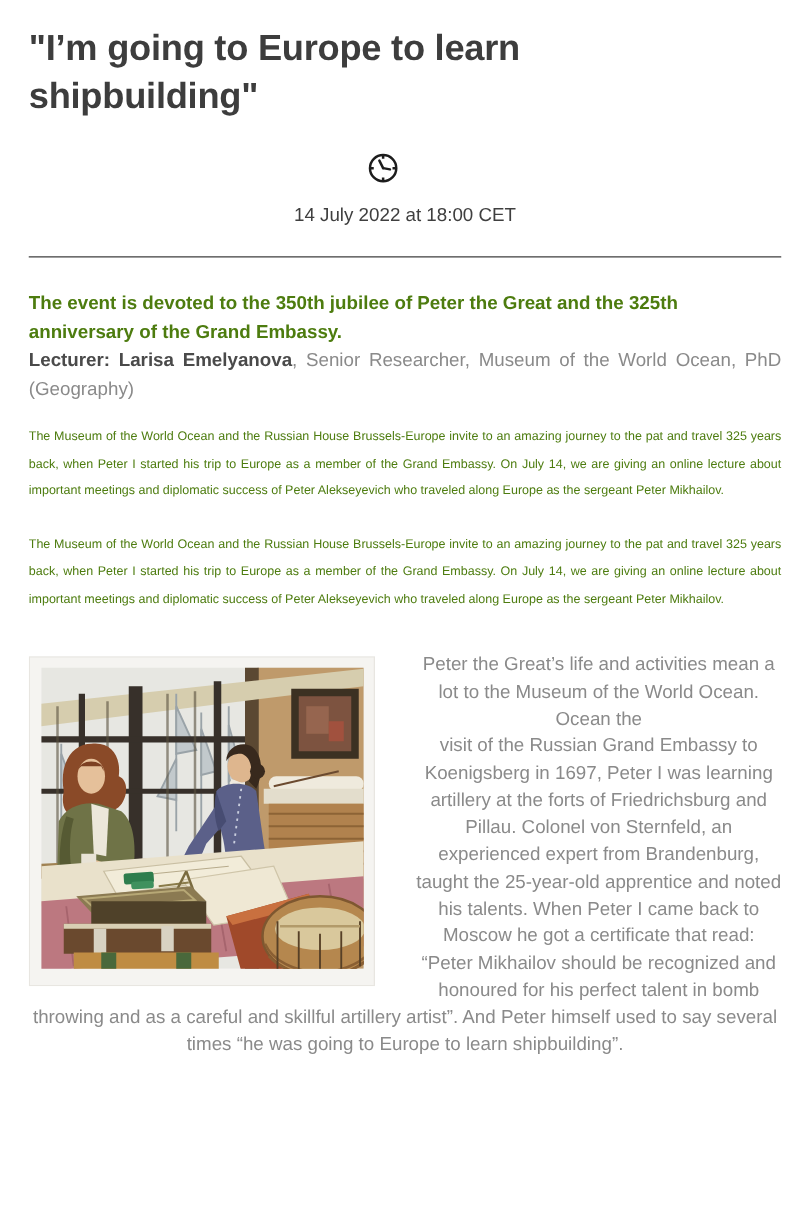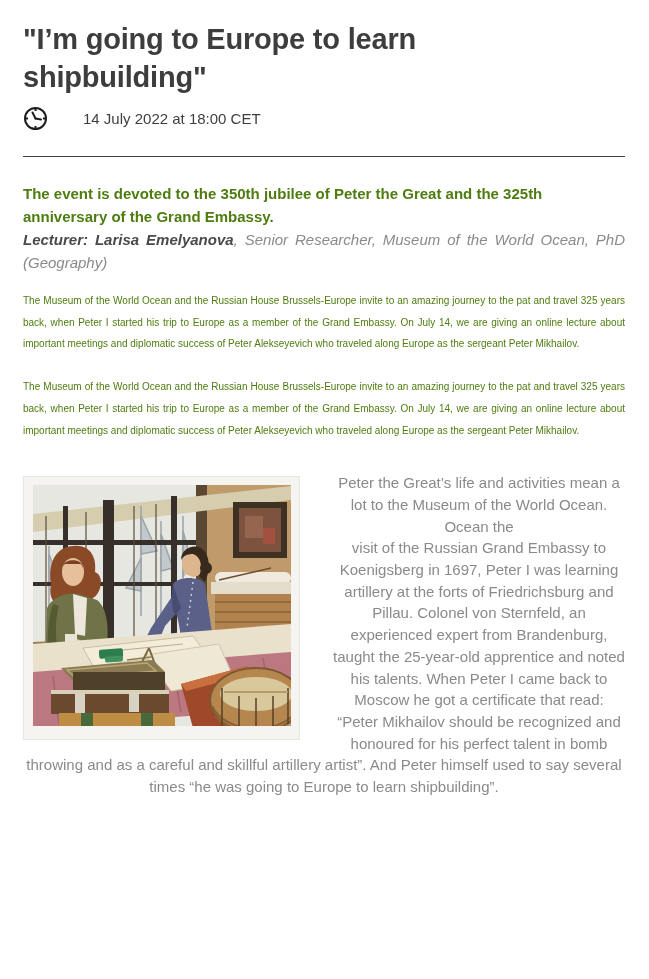--- a/index.html
+++ b/index.html
@@ -16,30 +16,30 @@
   .title{
     margin:0;max-width:520px;
     font-size:29px;line-height:38px;font-weight:bold;
     color:#3d3d3d;letter-spacing:-0.2px;
   }
   .subtitle{
     margin:22px 0 0 0;
     font-size:15px;line-height:17px;font-weight:bold;color:#3d3d3d;
   }
   .event-list{margin-top:6px;}
-  .event-row{display:flex;align-items:center;margin-top:8px;min-height:28px;}
+  .event-row{display:flex;align-items:center;margin-top:8px;min-height:28px;flex-direction:column;}
   .icon-cell{flex:0 0 60px;width:60px;display:flex;align-items:center;}
   .event-text{font-size:15px;color:#3f3f3f;}
   .divider{border:none;border-top:1px solid #3f3f3f;margin:24px 0 0 0;height:0;}
   .devoted{
     margin:25px 0 0 0;
     font-size:15px;line-height:23px;font-weight:bold;color:#4d7c0f;
   }
   .lecturer{
-    margin:0;font-size:15px;line-height:23px;color:#8a8a8a;text-align:justify;font-style:italic;
+    margin:0;font-size:15px;line-height:23px;color:#8a8a8a;text-align:justify;
   }
   .lecturer strong{color:#4a4a4a;}
   .body-par{
     margin:16px 0 0 0;
     font-size:10px;line-height:21.7px;color:#4d7c0f;text-align:justify;
   }
   .body-par + .body-par{margin-top:21px;}
   .peter-section{
     margin-top:31px;
     font-size:15px;line-height:21.7px;color:#8a8a8a;text-align:left;

